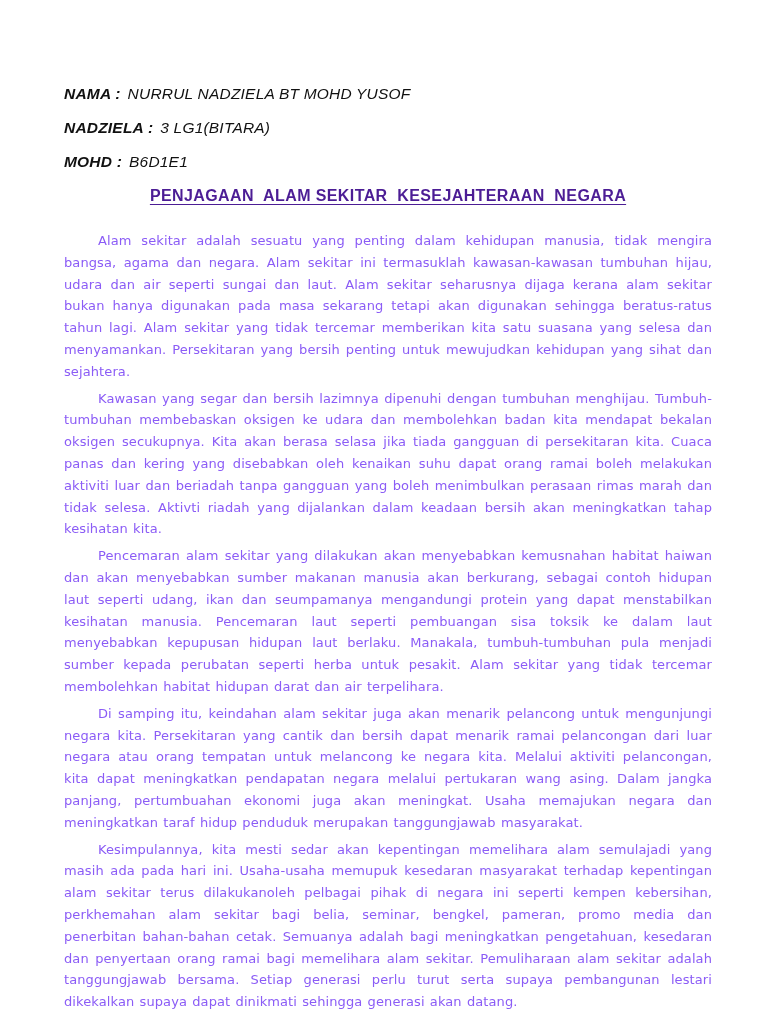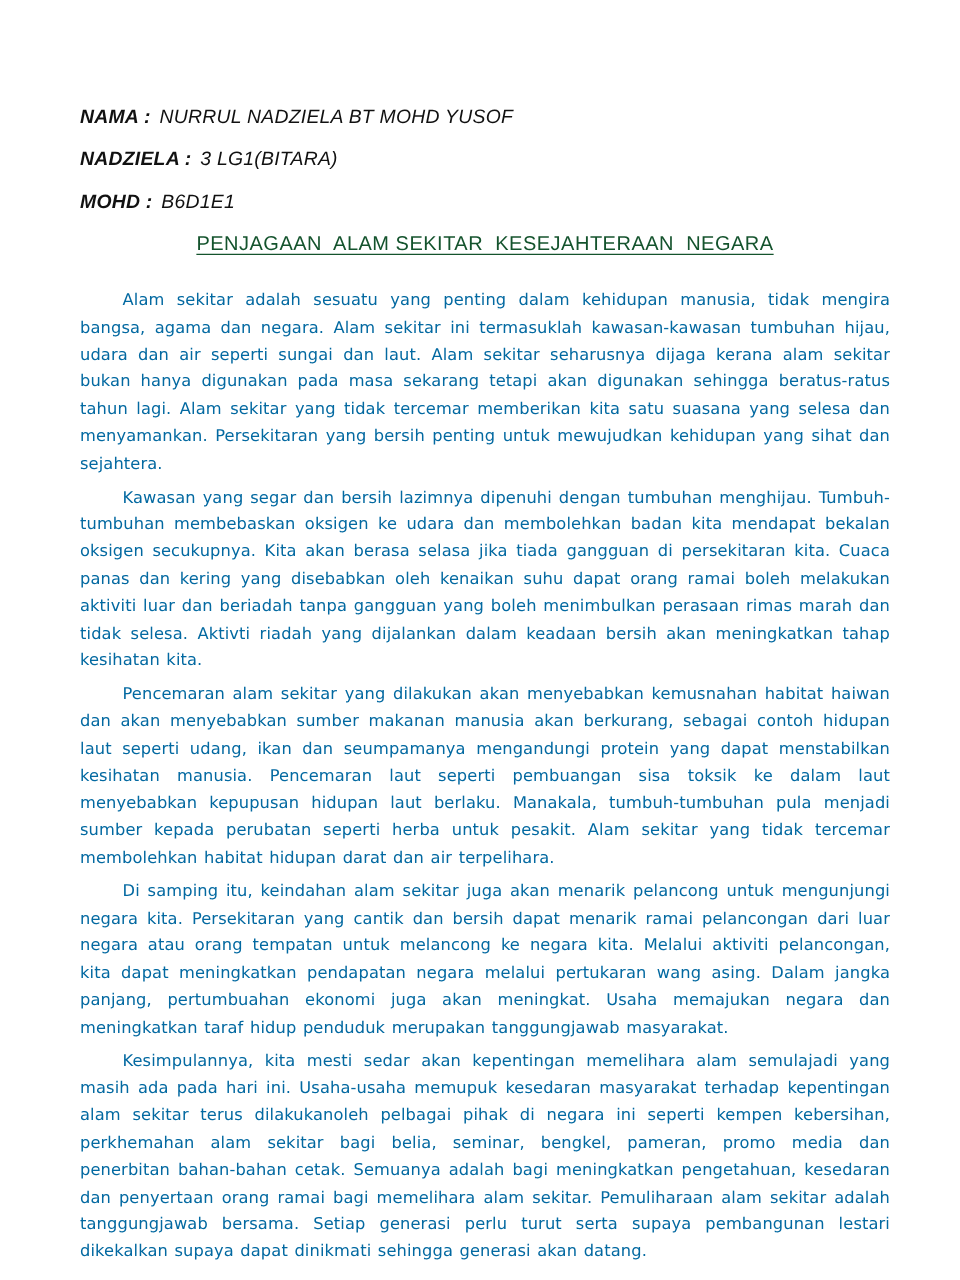--- a/index.html
+++ b/index.html
@@ -33,34 +33,34 @@
     font-weight: bold;
   }
   .hdr-value {
     font-weight: normal;
     margin-left: 7px;
   }
   .title {
     margin: 10px 0 0 0;
     text-align: center;
     font-family: "Liberation Sans", sans-serif;
-    font-weight: normal;
+    font-weight: bold;
     font-size: 16px;
     line-height: 19px;
-    color: #14532d;
+    color: #4c1d95;
     letter-spacing: 0.4px;
     text-decoration: underline;
     text-underline-offset: 3px;
     white-space: pre-wrap;
   }
   .essay p {
     font-family: "DejaVu Sans", sans-serif;
     font-size: 13px;
     line-height: 21.8px;
-    color: #0369a1;
+    color: #8b5cf6;
     text-align: justify;
     text-indent: 34px;
     margin: 5px 0 0 0;
     letter-spacing: 0.1px;
     word-spacing: 1px;
   }
   .essay p.first {
     margin-top: 25px;
   }
 </style>

